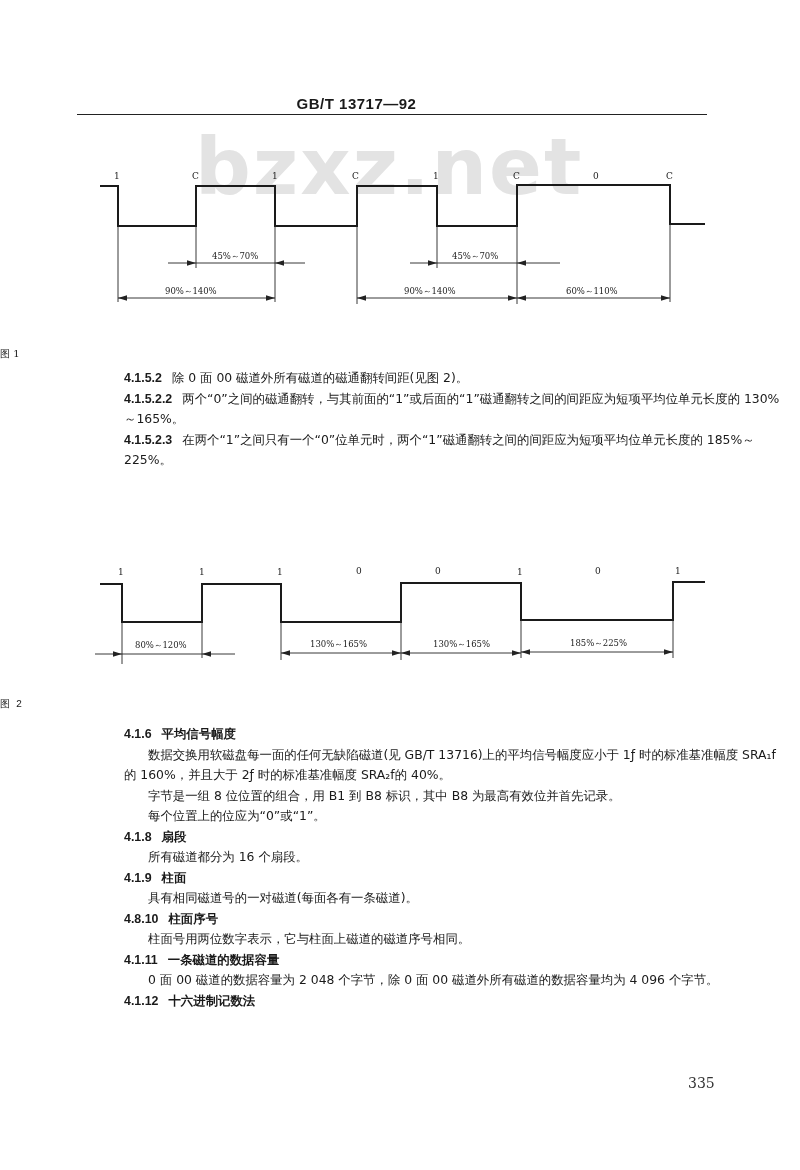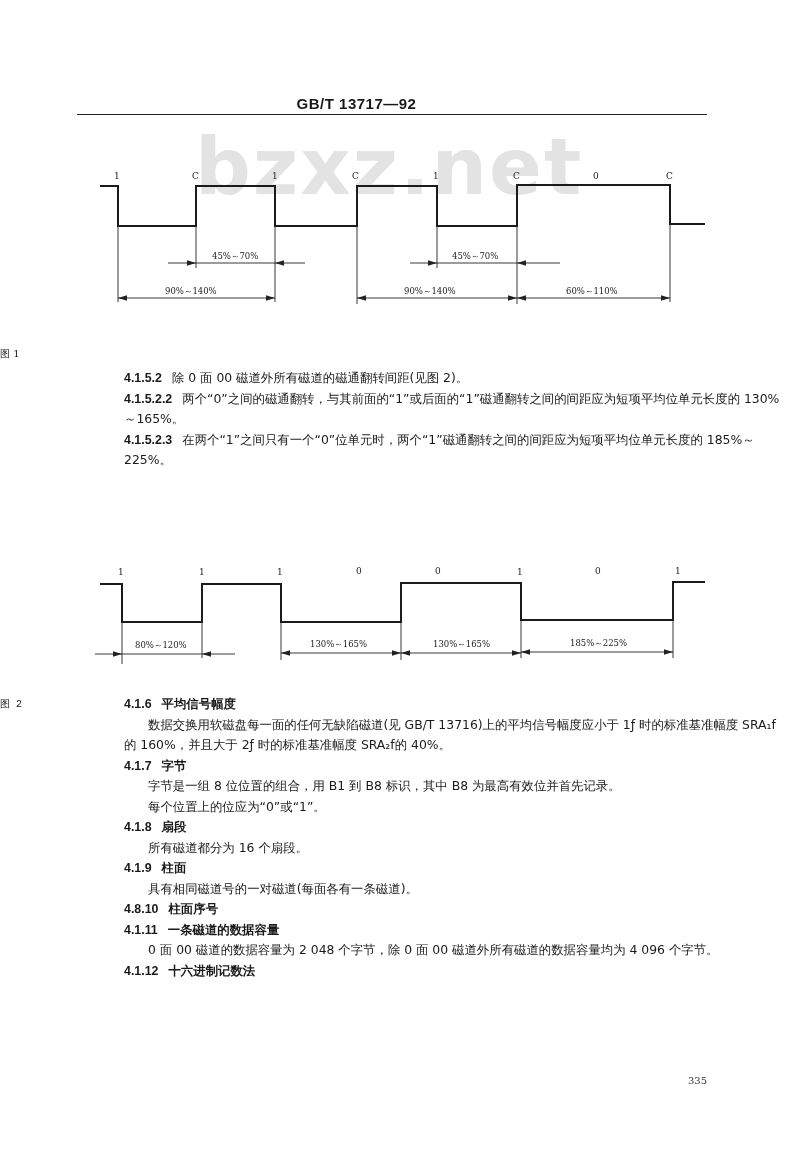--- a/index.html
+++ b/index.html
@@ -24,21 +24,21 @@
   .dim-label { font-family: "DejaVu Serif", serif; font-size: 8.5px; fill: #222; }
   .caption { left: 0; width: 680px; text-align: left; font-size: 10px; }
   .text-block {
     left: 80px; width: 660px; font-size: 12.4px; line-height: 20.5px;
     font-family: "DejaVu Sans", "Liberation Sans", sans-serif; z-index: 1; margin-left: 44px;
   }
   .para { margin: 0; }
   .num { font-weight: bold; font-family: "Liberation Sans", "DejaVu Sans", sans-serif; margin-right: 10px; }
   .heading { font-weight: bold; }
   .indent { text-indent: 24px; }
-  .page-number { left: 688px; top: 1075px; font-size: 10px; color: #333; }
+  .page-number { left: 688px; top: 1075px; font-size: 14px; color: #333; }
 </style>
 </head>
 <body>
 
 <div class="abs header-title">GB/T 13717—92</div>
 <div class="abs header-rule"></div>
 <div class="abs watermark">bzxz.net</div>
 
 <svg class="fig" width="800" height="320" style="top:0;" viewBox="0 0 800 320">
   <defs>
@@ -132,35 +132,35 @@
   <g class="dim-label">
     <text x="135" y="648">80%～120%</text>
     <text x="310" y="647">130%～165%</text>
     <text x="433" y="647">130%～165%</text>
     <text x="570" y="646">185%～225%</text>
   </g>
 </svg>
 
 <div class="abs caption" style="top:697px;font-family:Liberation Mono, monospace;">图 2</div>
 
-<div class="abs text-block" style="top:694px;">
+<div class="abs text-block" style="top:724px;">
   <p class="para heading"><span class="num">4.1.6</span><span>平均信号幅度</span></p>
   <p class="para indent">数据交换用软磁盘每一面的任何无缺陷磁道(见 GB/T 13716)上的平均信号幅度应小于 1ƒ 时的标准基准幅度 SRA₁f的 160%，并且大于 2ƒ 时的标准基准幅度 SRA₂f的 40%。</p>
 
-  <p class="para heading"><span class="num">4.1.7</span><span>字节</span></p>
   <p class="para indent">字节是一组 8 位位置的组合，用 B1 到 B8 标识，其中 B8 为最高有效位并首先记录。</p>
   <p class="para indent">每个位置上的位应为“0”或“1”。</p>
 
   <p class="para heading"><span class="num">4.1.8</span><span>扇段</span></p>
   <p class="para indent">所有磁道都分为 16 个扇段。</p>
 
   <p class="para heading"><span class="num">4.1.9</span><span>柱面</span></p>
   <p class="para indent">具有相同磁道号的一对磁道(每面各有一条磁道)。</p>
 
   <p class="para heading"><span class="num">4.8.10</span><span>柱面序号</span></p>
+  <p class="para indent">柱面号用两位数字表示，它与柱面上磁道的磁道序号相同。</p>
 
   <p class="para heading"><span class="num">4.1.11</span><span>一条磁道的数据容量</span></p>
   <p class="para indent">0 面 00 磁道的数据容量为 2 048 个字节，除 0 面 00 磁道外所有磁道的数据容量均为 4 096 个字节。</p>
 
   <p class="para heading"><span class="num">4.1.12</span><span>十六进制记数法</span></p>
 </div>
 
 <div class="abs page-number">335</div>
 
 </body></html>

